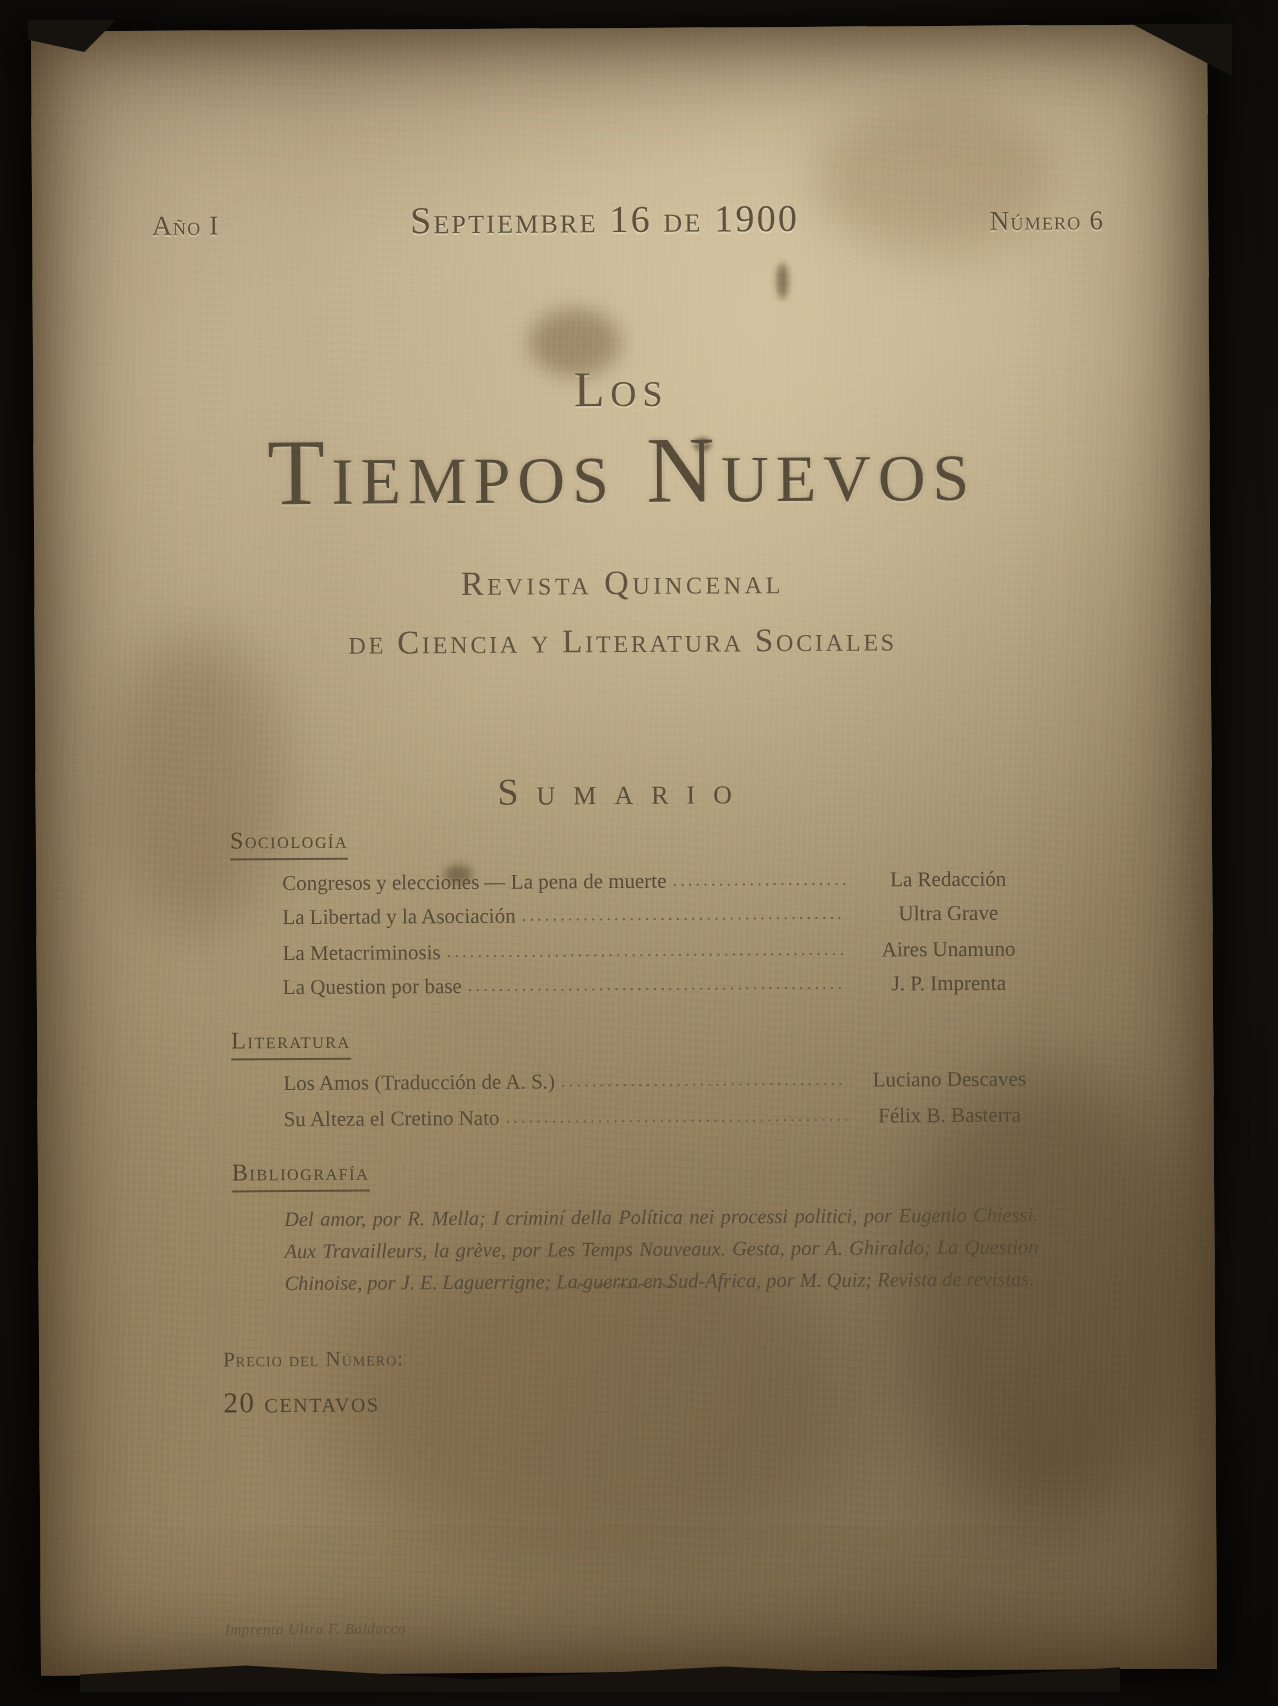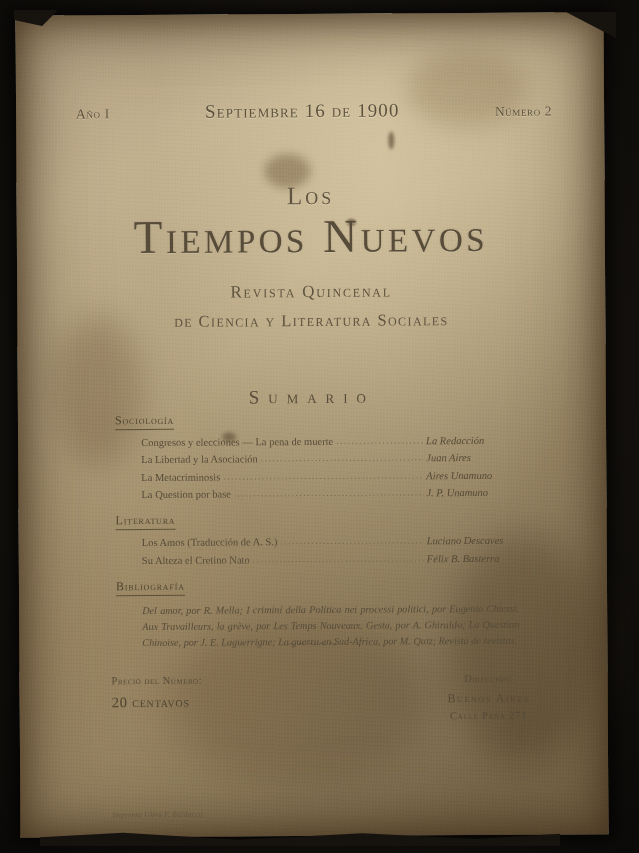--- a/index.html
+++ b/index.html
@@ -194,23 +194,22 @@
     flex: 1;
     margin: 0 3px;
     overflow: hidden;
     white-space: nowrap;
     color: #6b5e46;
     letter-spacing: 1.6px;
     font-size: 9px;
     transform: translateY(-1px);
   }
   .entry .a {
-    font-style: italic;
     white-space: nowrap;
-    text-align: left;
+    text-align: center;
     min-width: 96px;
     color: #554935;
   }
 
   .biblio {
     padding-left: 26px;
     padding-right: 4px;
     margin-top: 3px;
     font-size: 10.2px;
     line-height: 1.55;
@@ -307,21 +306,21 @@
     <div class="stain" style="left:430px; top:520px; width:150px; height:230px; background:rgba(96,74,44,0.28); filter:blur(18px);"></div>
     <div class="stain" style="left:330px; top:205px; width:9px; height:7px; background:rgba(70,52,28,0.5); filter:blur(1px);"></div>
     <div class="stain" style="left:204px; top:418px; width:14px; height:9px; background:rgba(70,52,28,0.4); filter:blur(2px);"></div>
     <div class="stain" style="left:372px; top:118px; width:6px; height:18px; background:rgba(72,52,30,0.5); filter:blur(1.5px);"></div>
 
     <div class="page-content">
 
       <div class="masthead">
         <span>Año I</span>
         <span class="center">Septiembre 16 de 1900</span>
-        <span>Número 2</span>
+        <span>Número 6</span>
       </div>
 
       <div class="title-block">
         <div class="title-los">Los</div>
         <div class="title-main">Tiempos Nuevos</div>
         <div class="subtitle-1">Revista Quincenal</div>
         <div class="subtitle-2">de Ciencia y Literatura Sociales</div>
       </div>
 
       <div class="sumario-title">Sumario</div>
@@ -331,31 +330,31 @@
         <div class="section-head first">Sociología</div>
 
         <div class="entry">
           <span class="t">Congresos y elecciones — La pena de muerte</span>
           <span class="dots">..........................................................................</span>
           <span class="a">La Redacción</span>
         </div>
         <div class="entry">
           <span class="t">La Libertad y la Asociación</span>
           <span class="dots">..........................................................................</span>
-          <span class="a">Juan Aires</span>
+          <span class="a">Ultra Grave</span>
         </div>
         <div class="entry">
           <span class="t">La Metacriminosis</span>
           <span class="dots">..........................................................................</span>
           <span class="a">Aires Unamuno</span>
         </div>
         <div class="entry">
           <span class="t">La Question por base</span>
           <span class="dots">..........................................................................</span>
-          <span class="a">J. P. Unamuno</span>
+          <span class="a">J. P. Imprenta</span>
         </div>
 
         <div class="section-head">Literatura</div>
 
         <div class="entry">
           <span class="t">Los Amos (Traducción de A. S.)</span>
           <span class="dots">..........................................................................</span>
           <span class="a">Luciano Descaves</span>
         </div>
         <div class="entry">
@@ -369,25 +368,20 @@
         <div class="biblio">Del amor, por R. Mella; I criminí della Política nei processi politici, por Eugenio Chiessi. Aux Travailleurs, la grève, por Les Temps Nouveaux. Gesta, por A. Ghiraldo; La Question Chinoise, por J. E. Laguerrigne; La guerra en Sud-Africa, por M. Quiz; Revista de revistas.</div>
       </div>
 
       <div class="ornament">~~~~~</div>
 
       <div class="footer">
         <div class="price">
           <div class="lbl">Precio del Número:</div>
           <div class="val">20 centavos</div>
         </div>
-        <div class="addr">
-          <div class="lbl">Dirección:</div>
-          <div class="city">Buenos Aires</div>
-          <div class="street">Calle Peña 271</div>
-        </div>
       </div>
 
       <div class="imprint">Imprenta Ultra F. Baldacco</div>
     </div>
 
     <div id="grain"></div>
     <div id="edges"></div>
   </div>
 
   <div class="tear" style="left:14px; top:10px; width:44px; height:16px; clip-path:polygon(0 0,100% 0,64% 100%,0 62%);"></div>

